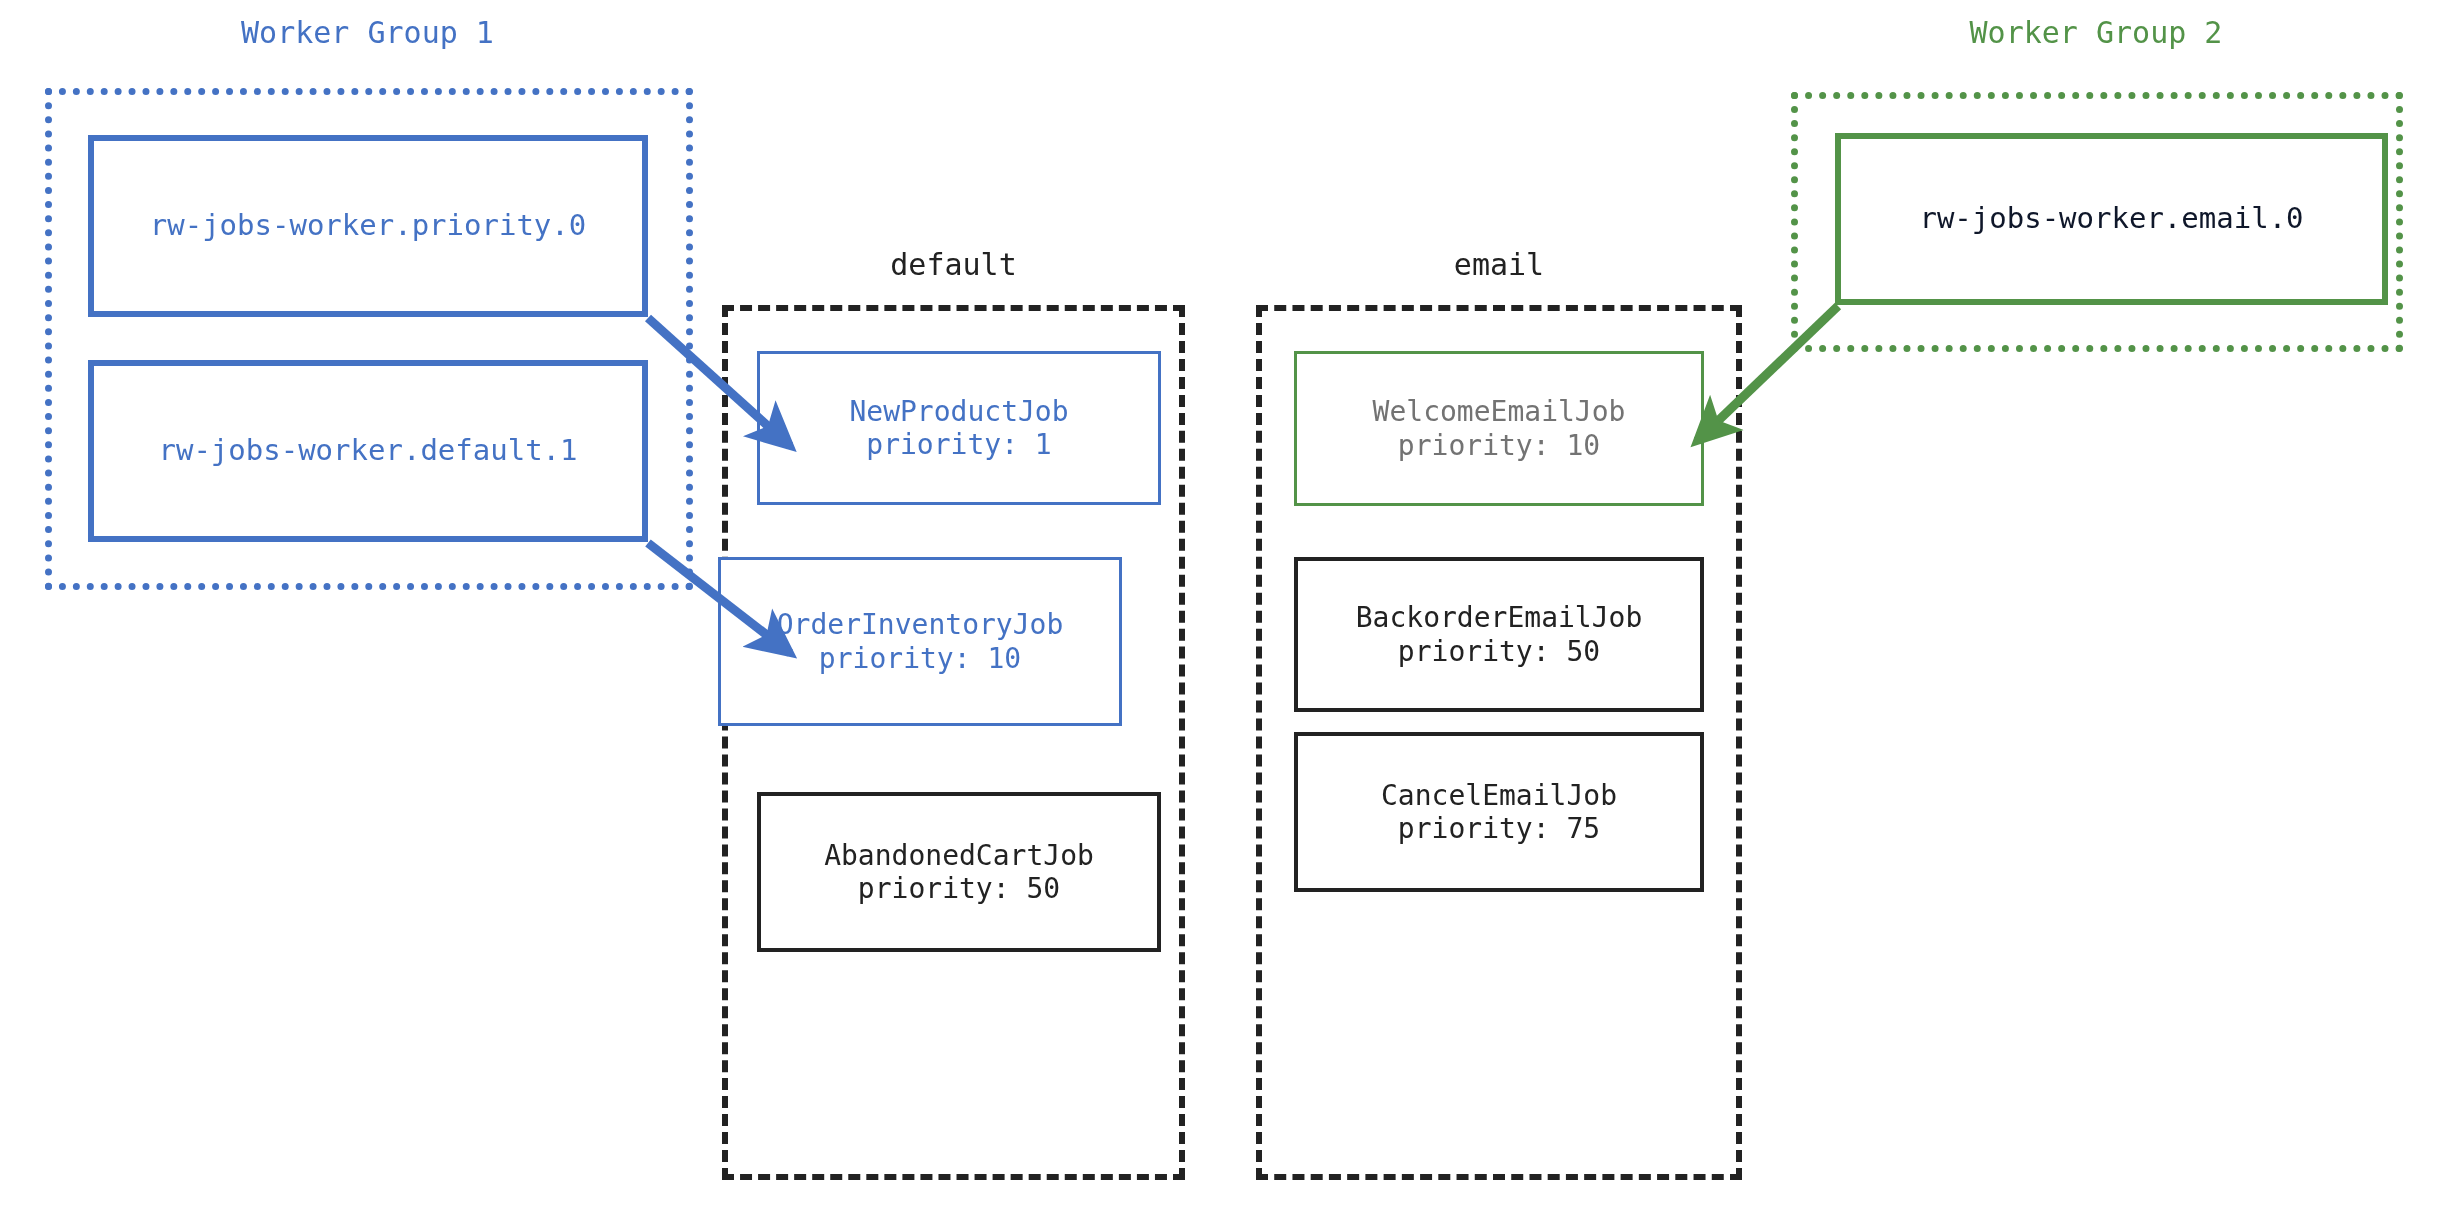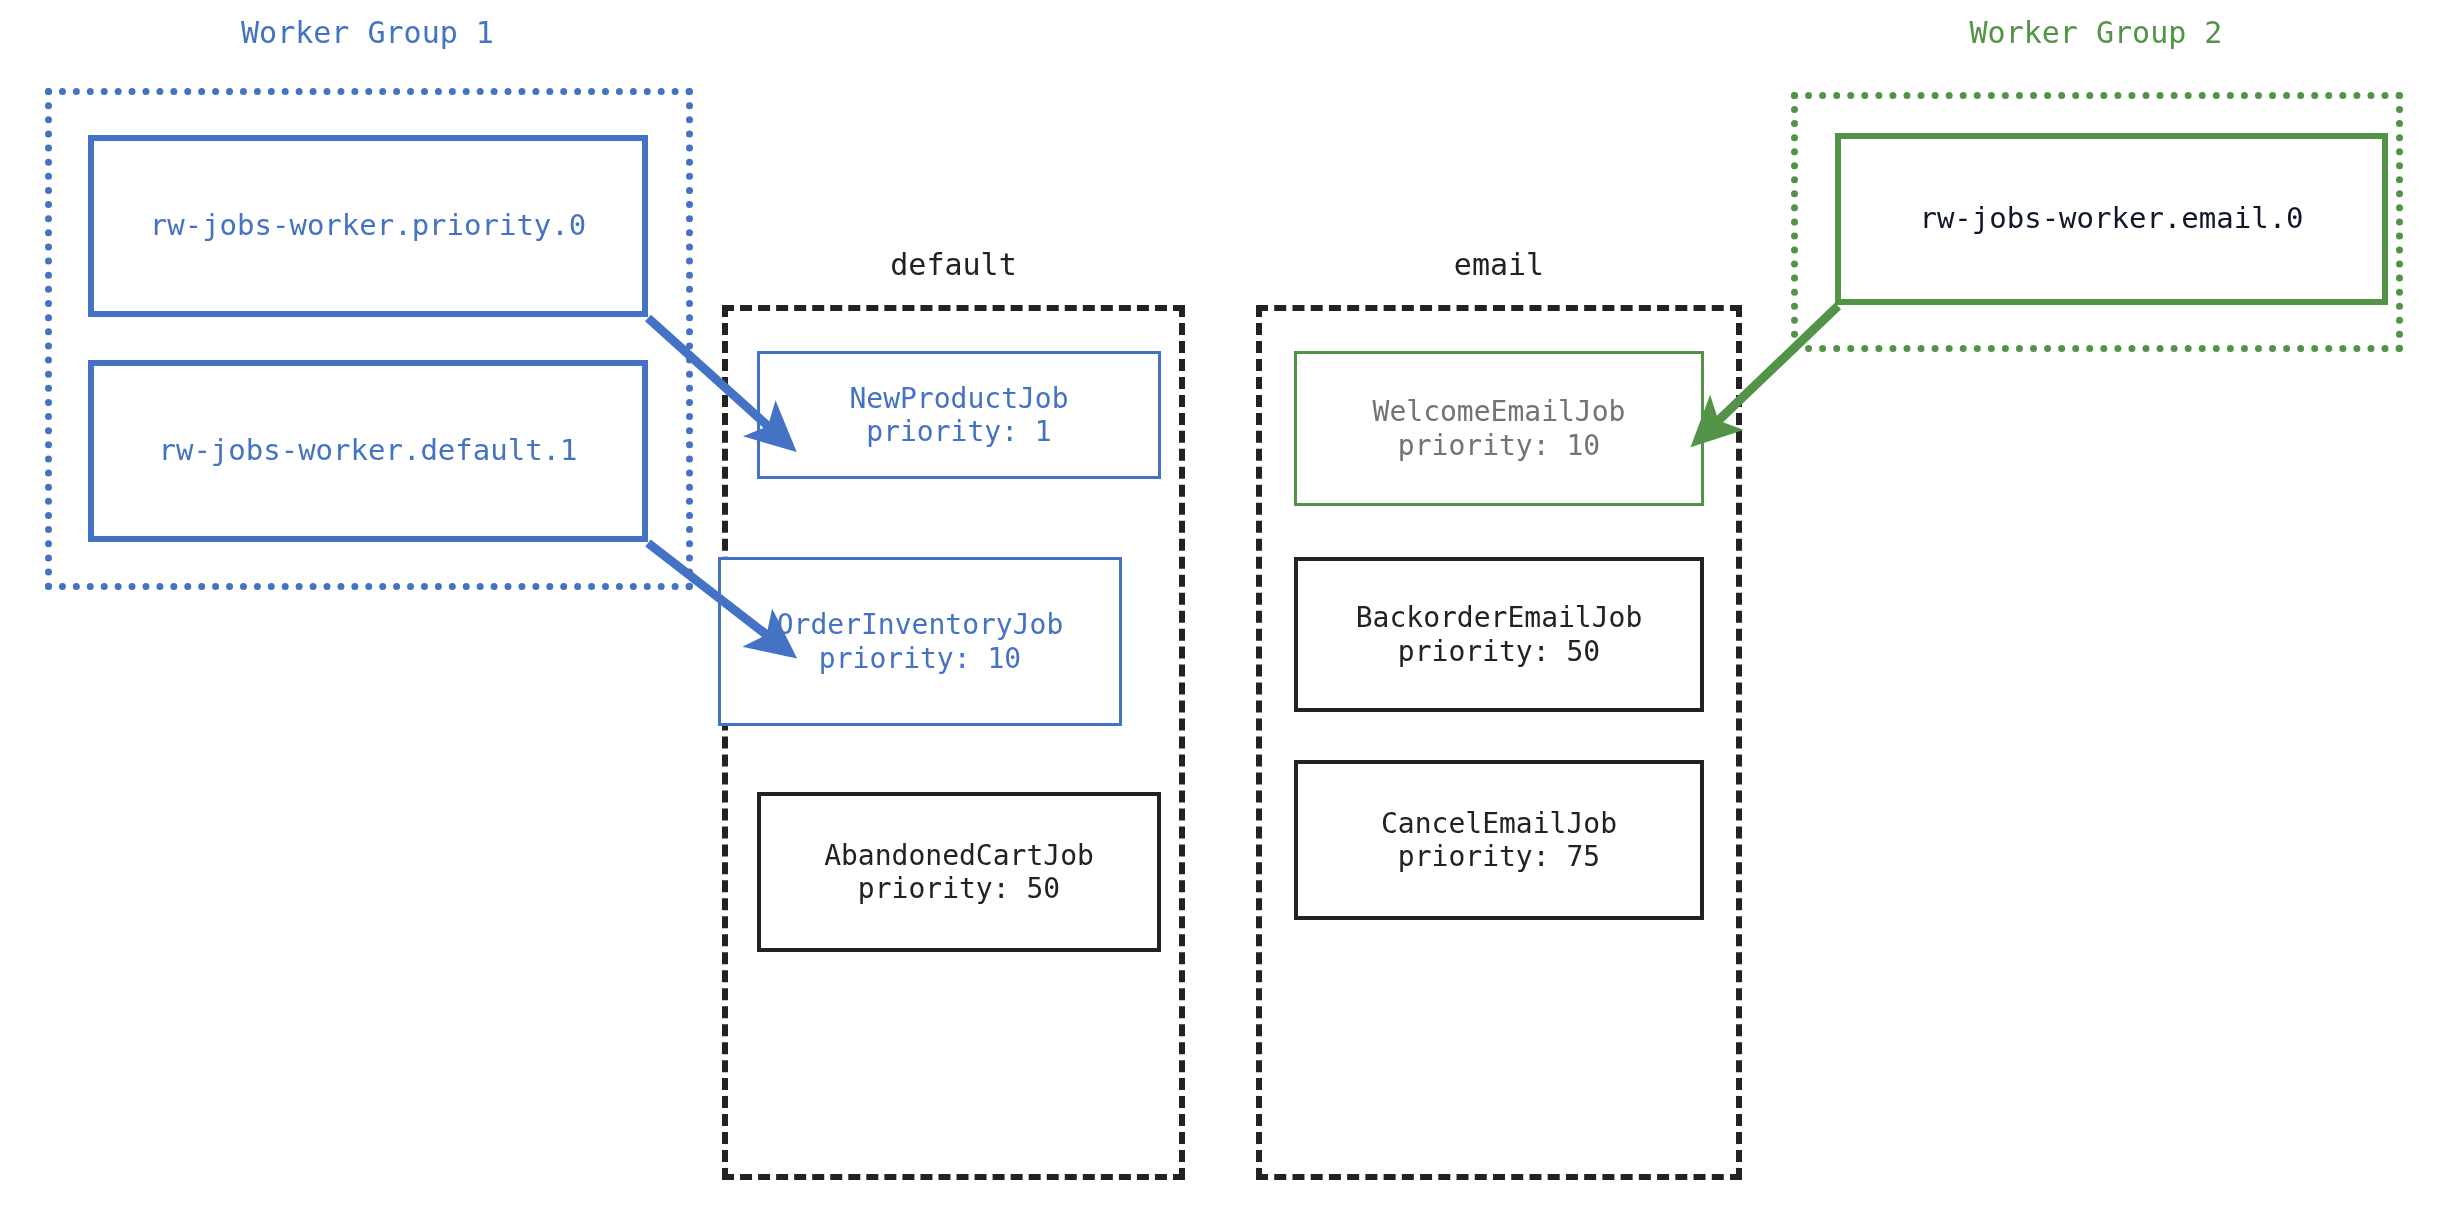--- a/index.html
+++ b/index.html
@@ -131,21 +131,21 @@
 
   <div class="worker-box wb-green" style="left:1835px; top:133px; width:553px; height:172px;">
     <span class="wlabel">rw-jobs-worker.email.0</span>
   </div>
 
   <div class="group-title title-dark" style="left:722px; top:250px; width:463px;">default</div>
 
   <div class="queue-box" style="left:722px; top:305px; width:463px; height:875px;">
   </div>
 
-  <div class="job-box job-blue" style="left:757px; top:351px; width:404px; height:128px;">
+  <div class="job-box job-blue" style="left:757px; top:351px; width:404px; height:154px;">
     <span class="jline">NewProductJob</span>
     <span class="jline">priority: 1</span>
   </div>
 
   <div class="job-box job-blue" style="left:718px; top:557px; width:404px; height:169px;">
     <span class="jline">OrderInventoryJob</span>
     <span class="jline">priority: 10</span>
   </div>
 
   <div class="job-box job-dark" style="left:757px; top:760px; width:404px; height:160px;margin-top:32px;">
@@ -162,21 +162,21 @@
   <div class="job-box job-green" style="left:1294px; top:351px; width:410px; height:155px;">
     <span class="jline">WelcomeEmailJob</span>
     <span class="jline">priority: 10</span>
   </div>
 
   <div class="job-box job-dark" style="left:1294px; top:557px; width:410px; height:155px;">
     <span class="jline">BackorderEmailJob</span>
     <span class="jline">priority: 50</span>
   </div>
 
-  <div class="job-box job-dark" style="left:1294px; top:760px; width:410px; height:160px;">
+  <div class="job-box job-dark" style="left:1294px; top:732px; width:410px; height:160px;">
     <span class="jline">CancelEmailJob</span>
     <span class="jline">priority: 75</span>
   </div>
 
   <svg id="arrows" viewBox="0 0 2446 1220" xmlns="http://www.w3.org/2000/svg">
     <defs>
       <marker id="arrowBlue" markerWidth="6" markerHeight="6" refX="4.6" refY="3" orient="auto" markerUnits="strokeWidth">
         <path d="M0,0.3 L5.6,3 L0,5.7 L1.3,3 Z" fill="#4472C4"></path>
       </marker>
       <marker id="arrowGreen" markerWidth="6" markerHeight="6" refX="4.6" refY="3" orient="auto" markerUnits="strokeWidth">

